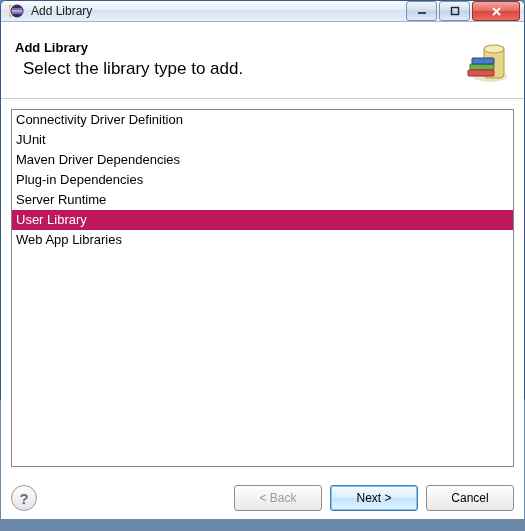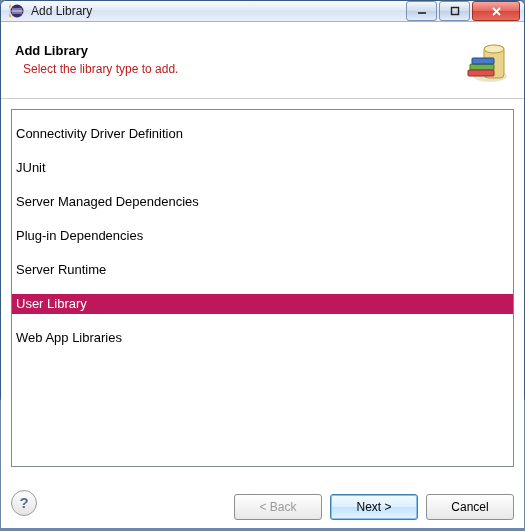--- a/index.html
+++ b/index.html
@@ -66,22 +66,22 @@
     gap: 10px;
   }
   .header-text { flex: 1; }
   .header-title {
     font-weight: bold;
     font-size: 13px;
     color: #000;
     margin-bottom: 4px;
   }
   .header-sub {
-    font-size: 12px;
-    color: #b91c1c;
+    font-size: 17px;
+    color: #000000;
     padding-left: 8px;
   }
   .header-icon { width: 58px; height: 54px; }
 
   .content {
     flex: 1;
     padding: 10px;
     background: #fff;
     display: flex;
   }
@@ -92,21 +92,20 @@
     overflow: auto;
     height: 358px;
   }
   .list-item {
     padding: 1px 4px;
     font-size: 13px;
     line-height: 18px;
     color: #000;
     cursor: default;
     white-space: nowrap;
-    margin-top: 14px;
   }
   .list-item.selected {
     background: #be185d;
     color: #fff;
   }
 
   .buttonbar {
     padding: 8px 10px 8px 10px;
     background: #fff;
     display: flex;
@@ -128,21 +127,20 @@
   .btn {
     min-width: 88px;
     height: 26px;
     border: 1px solid #8e8f8f;
     border-radius: 3px;
     background: linear-gradient(to bottom, #fefefe, #e8e8e8);
     font-size: 12px;
     color: #000;
     display: flex; align-items: center; justify-content: center;
     padding: 0 12px;
-    margin-top: 9px;
   }
   .btn.disabled { color: #9a9a9a; }
   .btn.default {
     border: 1px solid #3c7fb1;
     box-shadow: 0 0 0 1px #87c0ea inset;
     background: linear-gradient(to bottom, #f4fbff, #dcefff 49%, #c1e3ff 50%, #e4f4ff);
   }
 </style>
 </head>
 <body>
@@ -193,21 +191,21 @@
         <rect x="16" y="38" width="26" height="6" rx="1" fill="#d9534f" stroke="#972c28" stroke-width="1"></rect>
         <rect x="20" y="26" width="22" height="6" rx="1" fill="#4a7ac7" stroke="#25487f" stroke-width="1"></rect>
       </svg>
     </div>
   </div>
 
   <div class="content">
     <div class="listbox" id="listbox">
         <div class="list-item">Connectivity Driver Definition</div>
         <div class="list-item">JUnit</div>
-        <div class="list-item">Server Managed Dependencies</div>
+        <div class="list-item">Maven Driver Dependencies</div>
         <div class="list-item">Plug-in Dependencies</div>
         <div class="list-item">Server Runtime</div>
         <div class="list-item selected">User Library</div>
         <div class="list-item">Web App Libraries</div>
       </div>
   </div>
 
   <div class="buttonbar">
     <div class="help-btn">?</div>
     <div class="spacer"></div>

